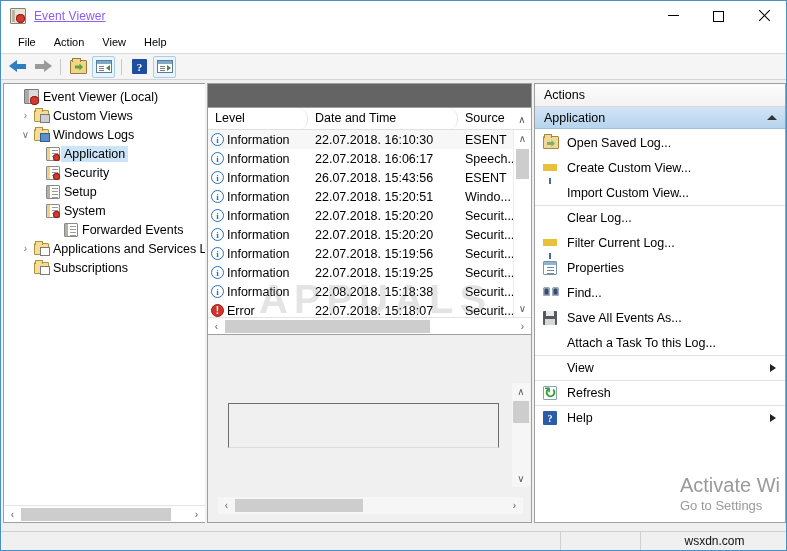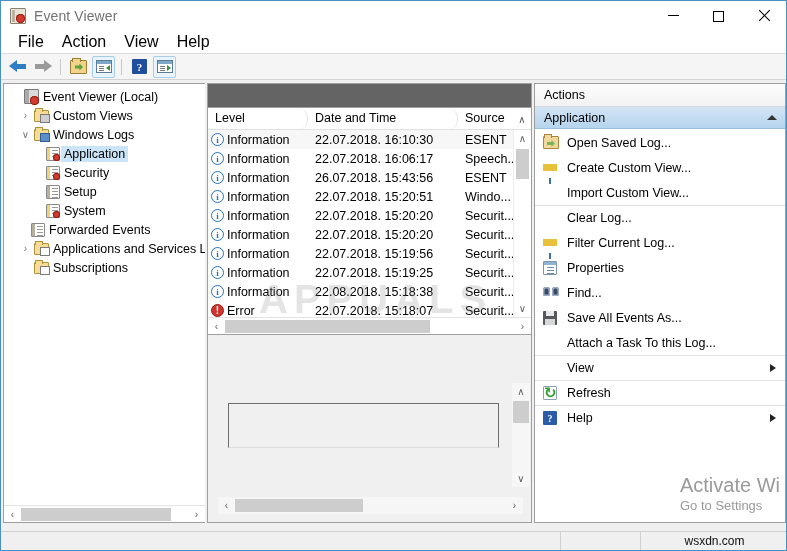--- a/index.html
+++ b/index.html
@@ -44,23 +44,24 @@
   }
   .title-icon::after {
     content: "";
     position: absolute; right: 0px; bottom: 0px;
     width: 9px; height: 9px;
     background: #d23b2e;
     border-radius: 50%;
     box-shadow: inset 0 0 0 1px #8f1f16;
   }
   .title-text {
-    font-size: 14px;
-    color: #737373;
+    font-size: 12px;
+    color: #8b5cf6;
     letter-spacing: 0.1px;
+    text-decoration: underline;
   }
   .win-buttons {
     position: absolute;
     right: 0; top: 0;
     display: flex;
     height: 30px;
   }
   .win-btn {
     width: 45px; height: 30px;
     display: flex; align-items: center; justify-content: center;
@@ -89,21 +90,21 @@
   .menubar {
     height: 23px;
     background: #ffffff;
     display: flex;
     align-items: center;
     padding-left: 8px;
     border-bottom: 1px solid #dcdcdc;
   }
   .menu-item {
     padding: 3px 9px;
-    font-size: 16px;
+    font-size: 11px;
     cursor: default;
   }
 
   
   .toolbar {
     height: 26px;
     background: #f5f5f5;
     border-bottom: 1px solid #d4d4d4;
     display: flex;
     align-items: center;
@@ -702,21 +703,21 @@
 
         <div class="tnode" style="padding-left:40px">
           <span class="ticon">
               <span class="ev-icon red yellow-tab">
                 <span class="lines"></span>
               </span>
             </span>
           <span class="tlabel">System</span>
         </div>
 
-        <div class="tnode" style="padding-left:25px">
+        <div class="tnode" style="padding-left:58px">
           <span class="ticon">
               <span class="ev-icon plain">
                 <span class="lines"></span>
               </span>
             </span>
           <span class="tlabel">Forwarded Events</span>
         </div>
 
         <div class="tnode" style="padding-left:14px">
           <span class="twisty">›</span>

